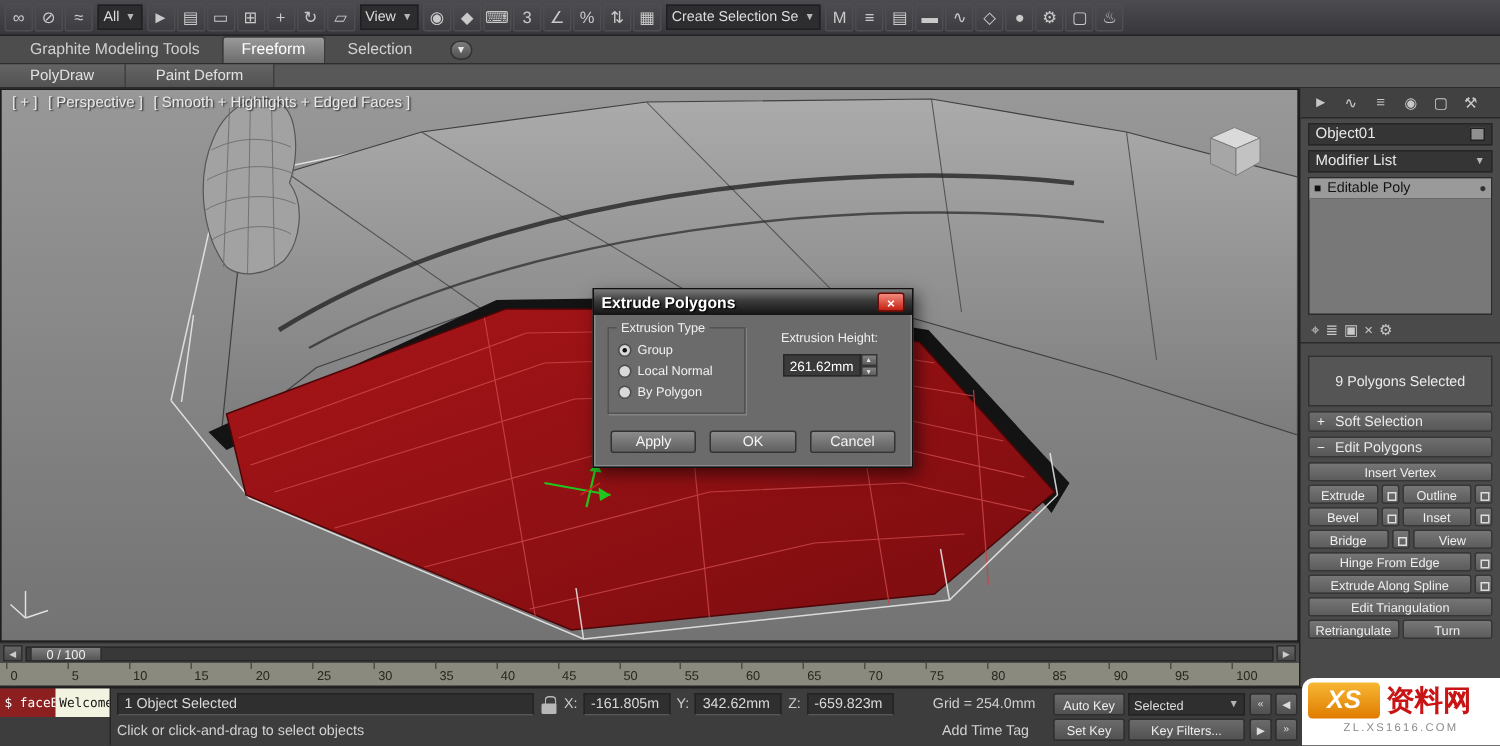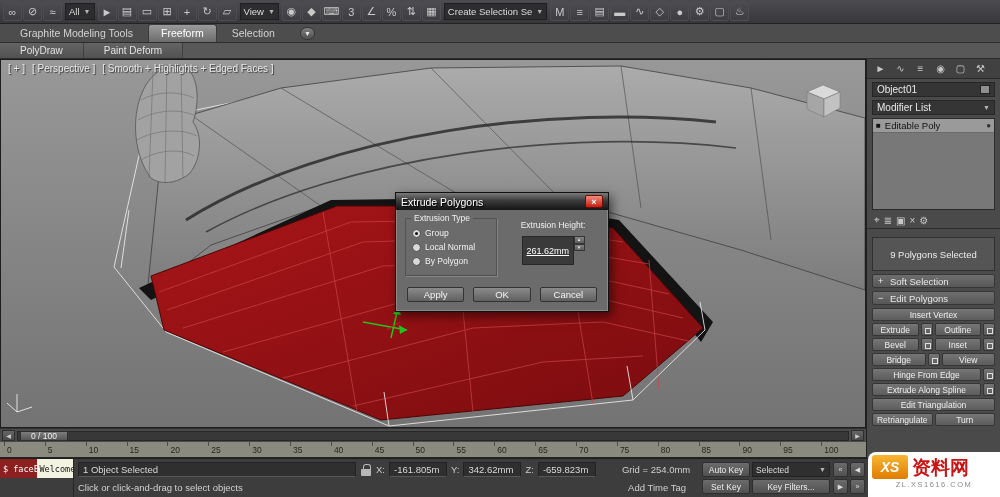--- a/index.html
+++ b/index.html
@@ -79,42 +79,42 @@
   .sb-btn { height:15px; background:linear-gradient(#6b6b6b,#515151); border:1px solid #2f2f2f; border-radius:2px; color:#eee; font-size:8.5px; display:flex; align-items:center; justify-content:center; }
   .w48 { width:48px; } .w78 { width:78px; }
   .sb-dd { background:#2f2f2f; border:1px solid #232323; color:#ddd; font-size:8.5px; display:flex; align-items:center; justify-content:space-between; padding:0 3px; height:15px; }
   .transport { width:34px; flex:none; display:grid; grid-template-columns:15px 15px; grid-auto-rows:15px; gap:2px; align-content:center; justify-content:center; }
   .tr-btn { background:linear-gradient(#6b6b6b,#515151); border:1px solid #2f2f2f; border-radius:2px; color:#ddd; font-size:7px; display:flex; align-items:center; justify-content:center; }
   .status-spacer { width:134px; flex:none; }
 
   
   .dialog { position:absolute; left:395px; top:192px; width:214px; background:#6b6b6b; border:1px solid #111; box-shadow:3px 4px 10px rgba(0,0,0,.55), inset 0 0 0 1px #8a8a8a; z-index:40; }
   .dialog-title { height:17px; background:linear-gradient(#7a7a7a,#3a3a3a 45%,#141414); display:flex; align-items:center; padding:0 5px; }
-  .dialog-title-text { color:#fff; font-size:10.5px; font-weight:normal; text-shadow:1px 1px 1px #000; }
+  .dialog-title-text { color:#fff; font-size:10.5px; font-weight:bold; text-shadow:1px 1px 1px #000; }
   .dialog-close { margin-left:auto; width:18px; height:13px; background:linear-gradient(#f28b7d,#c41e10); border:1px solid #6d0b05; border-radius:2px; color:#fff; font-size:9px; font-weight:bold; display:flex; align-items:center; justify-content:center; }
   .dialog-body { padding:8px 9px 9px; }
   .dialog-top { display:flex; gap:10px; }
   .groupbox { width:92px; height:58px; border:1px solid #535353; box-shadow:1px 1px 0 #858585; position:relative; padding:7px 6px 2px; }
   .groupbox-label { position:absolute; top:-6px; left:5px; background:#6b6b6b; padding:0 3px; font-size:8.5px; color:#f0f0f0; }
   .radio-row { display:flex; align-items:center; gap:4px; height:14px; font-size:8.5px; color:#f2f2f2; white-space:nowrap; }
   .radio { width:9px; height:9px; border-radius:50%; background:#d9d9d9; border:1px solid #4b4b4b; position:relative; flex:none; }
   .radio.checked::after { content:''; position:absolute; inset:2px; background:#111; border-radius:50%; }
   .dlg-right { flex:1; display:flex; flex-direction:column; align-items:center; }
   .height-label { font-size:8.5px; color:#f0f0f0; margin-top:2px; white-space:nowrap; }
   .height-row { display:flex; margin-top:6px; }
-  .height-field { width:52px; height:29px; background:#3a3a3a; border:1px solid #272727; color:#fff; font-size:9px; display:flex; align-items:center; padding:0 4px;text-decoration:underline; }
+  .height-field { width:52px; height:15px; background:#3a3a3a; border:1px solid #272727; color:#fff; font-size:9px; display:flex; align-items:center; padding:0 4px; }
   .spinner { display:flex; flex-direction:column; }
   .spin-btn { width:11px; height:7.5px; background:linear-gradient(#828282,#5e5e5e); border:1px solid #363636; color:#e8e8e8; font-size:4.5px; display:flex; align-items:center; justify-content:center; }
   .dialog-buttons { display:flex; gap:9px; margin-top:11px; padding:0 2px; }
   .dlg-btn { flex:1; height:15px; background:linear-gradient(#8b8b8b,#606060); border:1px solid #333; border-radius:2px; color:#f4f4f4; font-size:9.5px; display:flex; align-items:center; justify-content:center; }
 
   
   .watermark { position:absolute; right:0; bottom:0; width:132px; height:45px; background:#fff; border-radius:8px 0 0 0; z-index:60; padding:3px 4px 1px; }
   .wm-row { display:flex; align-items:center; gap:4px; }
-  .wm-logo { width:36px; height:24px; background:linear-gradient(#f7b733,#e07c00); color:#fff; font-weight:bold; font-style:italic; font-size:14px; display:flex; align-items:center; justify-content:center; border-radius:3px; }
+  .wm-logo { width:48px; height:24px; background:linear-gradient(#f7b733,#e07c00); color:#fff; font-weight:bold; font-style:italic; font-size:17px; display:flex; align-items:center; justify-content:center; border-radius:3px; }
   .wm-name { color:#c81414; font-size:19px; font-weight:bold; font-family:"DejaVu Sans", sans-serif; line-height:1; }
   .wm-url { text-align:center; font-size:7.5px; color:#8a8a8a; letter-spacing:1.5px; margin-top:1px; }
 </style>
 </head>
 <body>
 
 <div class="main-toolbar">
   <div class="tb-group">
 
   <span class="tb-icon">∞</span>

